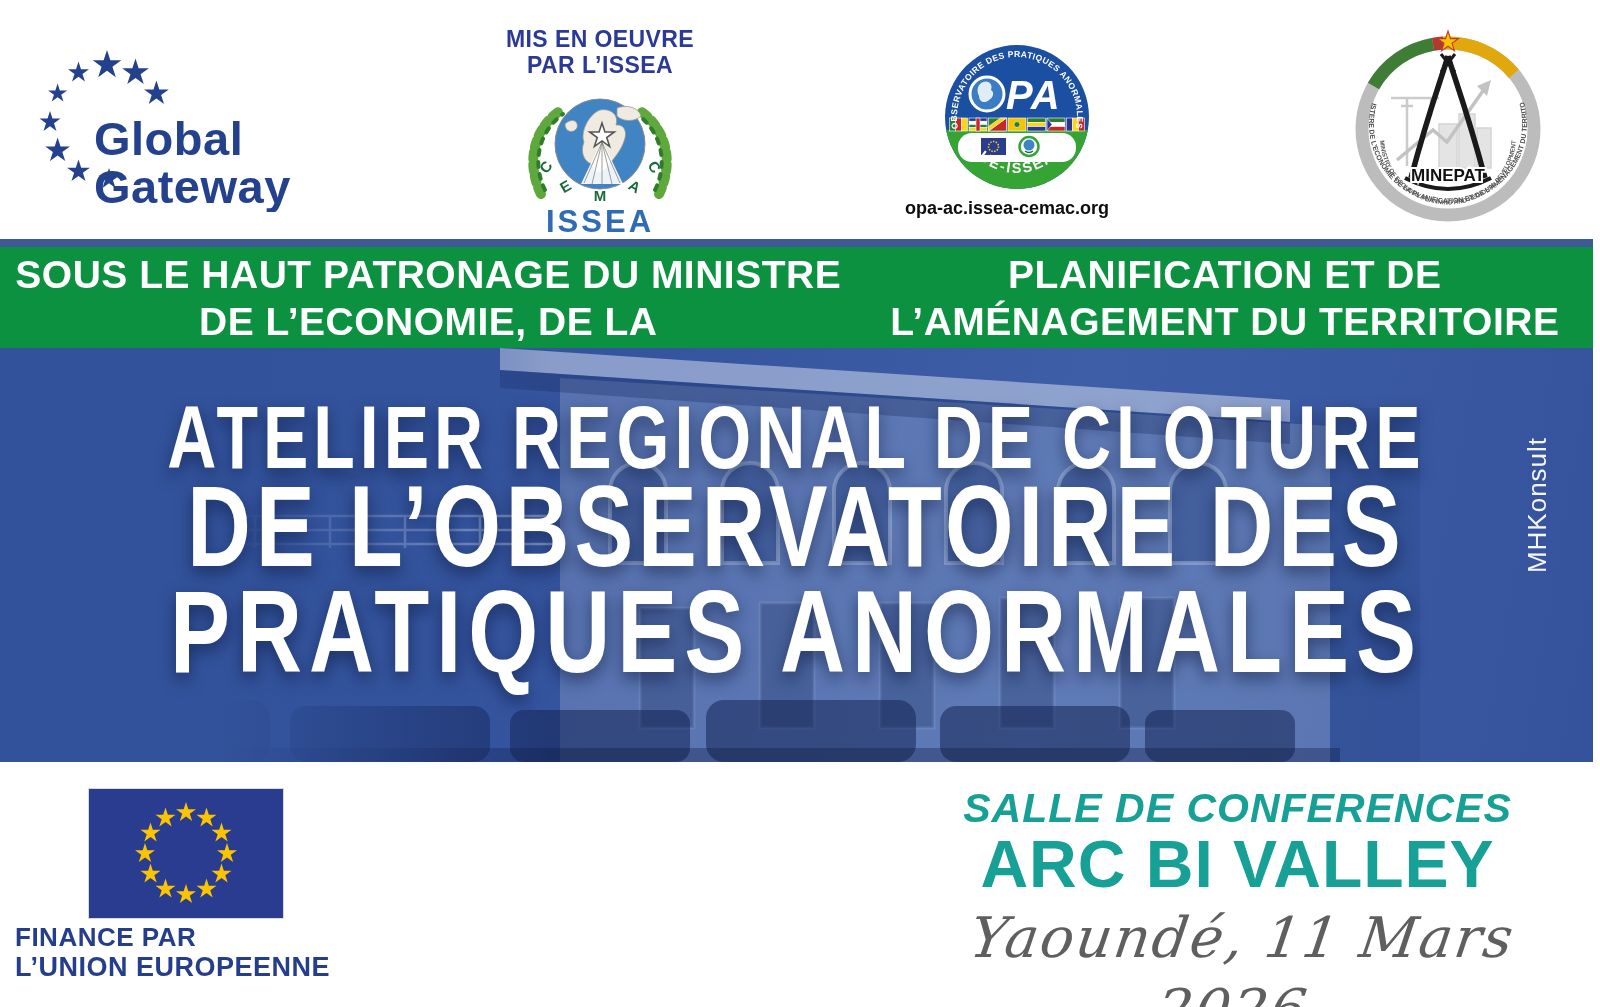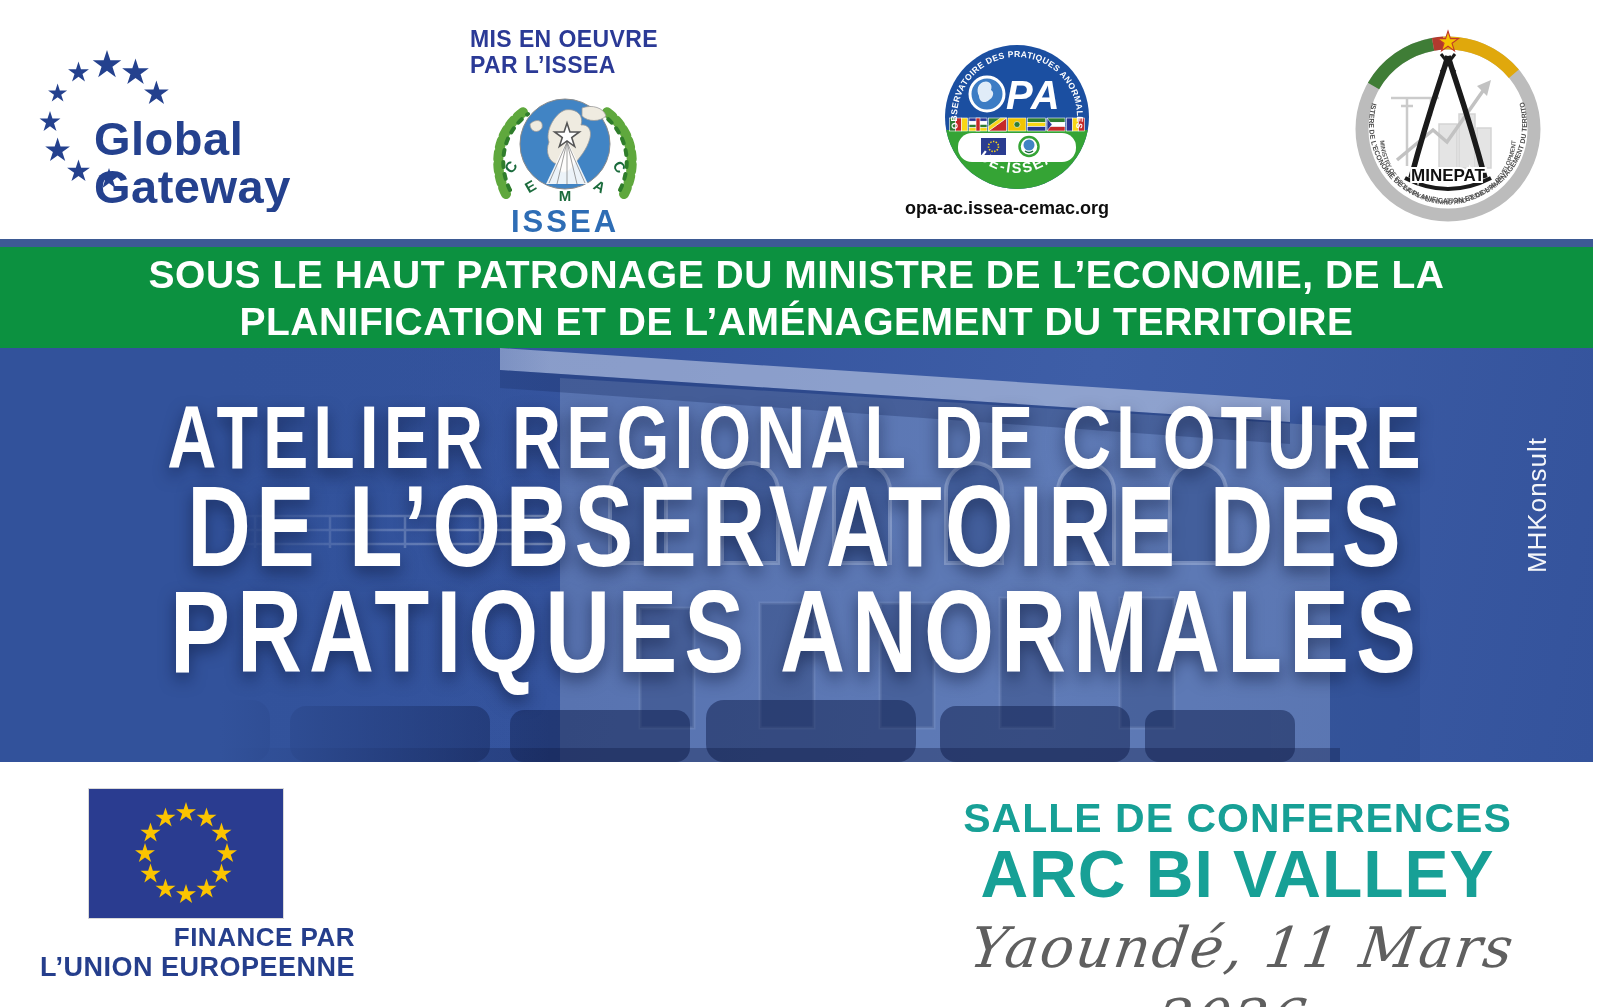--- a/index.html
+++ b/index.html
@@ -6,55 +6,55 @@
   body{
     width:1600px;height:1007px;position:relative;overflow:hidden;background:#ffffff;
     font-family:"Liberation Sans",sans-serif;
   }
   .abs{position:absolute;}
 
   
   .header{left:0;top:0;width:1600px;height:239px;background:#ffffff;}
   .gg-logo{left:30px;top:42px;width:300px;height:170px;}
   .gg-text{font-weight:bold;fill:#24418E;font-size:47px;letter-spacing:0.5px;}
-  .issea-block{left:470px;top:26px;width:260px;height:212px;}
+  .issea-block{left:470px;top:26px;width:260px;height:212px;text-align:center;}
   .issea-caption{color:#2B3A96;font-weight:bold;font-size:23px;line-height:26px;letter-spacing:0.4px;}
   .opa-block{left:905px;top:30px;width:250px;height:200px;text-align:left;}
   .opa-url{color:#0d0d0d;font-weight:bold;font-size:18px;margin-top:2px;}
   .minepat-block{left:1345px;top:28px;width:212px;height:208px;}
 
   
   .topline{left:0;top:239px;width:1593px;height:8px;background:#3D5A94;}
   .banner{left:0;top:247px;width:1593px;height:101px;background:#0C9140;
-          display:flex;flex-direction:column;justify-content:center;align-items:center;}
+          display:flex;flex-direction:row;justify-content:center;align-items:center;}
   .banner div{color:#ffffff;font-weight:bold;font-size:39px;line-height:47px;letter-spacing:0.5px;text-align:center;}
 
   
   .hero{left:0;top:348px;width:1593px;height:414px;overflow:hidden;
         background:linear-gradient(100deg,#31519A 0%,#35549E 38%,#3E5EA7 66%,#34539C 100%);}
   .hero-photo{left:0;top:0;width:1593px;height:414px;}
   .hero-fade-left{left:0;top:0;width:1000px;height:414px;
         background:linear-gradient(90deg,#32529B 0%,#32529B 22%,rgba(50,82,155,0) 55%);}
   .title-line{position:absolute;width:100%;text-align:center;color:#ffffff;font-weight:bold;
         transform:scaleY(1.3);transform-origin:center;
         text-shadow:0 5px 14px rgba(8,18,50,0.5);white-space:nowrap;}
   .title-1{top:44px;height:90px;line-height:90px;font-size:68px;letter-spacing:5px;}
   .title-2{top:129px;height:100px;line-height:100px;font-size:88px;letter-spacing:5px;}
   .title-3{top:234px;height:100px;line-height:100px;font-size:90px;letter-spacing:7px;}
   .watermark{left:1457px;top:142px;width:160px;height:30px;line-height:30px;text-align:center;
         transform:rotate(-90deg);color:#ffffff;font-size:26px;letter-spacing:1px;opacity:.95;}
 
   
   .footer{left:0;top:762px;width:1600px;height:245px;background:#ffffff;}
   .eu-flag{left:88px;top:26px;width:196px;height:131px;}
-  .eu-funding{left:15px;top:160px;width:340px;text-align:right;color:#253E8C;font-weight:bold;}
+  .eu-funding{left:15px;top:160px;width:340px;text-align:left;color:#253E8C;font-weight:bold;}
   .eu-funding .l1{font-size:26px;line-height:30px;letter-spacing:0.5px;}
   .eu-funding .l2{font-size:27px;line-height:31px;letter-spacing:0.5px;}
   .venue{left:955px;top:0px;width:565px;text-align:center;}
-  .venue .hall{color:#17A096;font-weight:bold;font-size:41px;line-height:44px;letter-spacing:1px;margin-top:34px;}
+  .venue .hall{color:#17A096;font-weight:bold;font-size:41px;line-height:44px;letter-spacing:1px;margin-top:24px;font-style:italic;}
   .venue .name{color:#17A096;font-weight:bold;font-size:66px;line-height:68px;letter-spacing:1px;}
   .venue .date{color:#5F5F5F;font-family:"DejaVu Serif",serif;font-style:italic;font-size:56px;
                line-height:72px;transform:skewX(-8deg);letter-spacing:2px;margin-top:4px;}
 
   svg text{font-family:"Liberation Sans",sans-serif;}
 </style>
 </head>
 <body>
 
 <div class="abs header">

